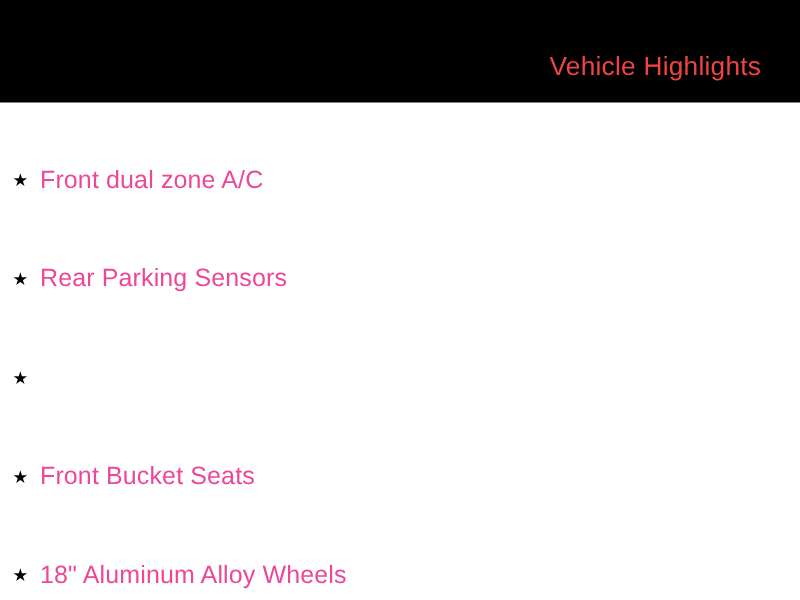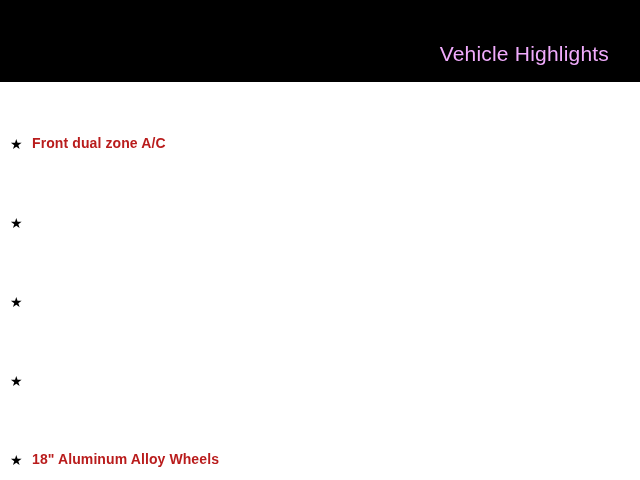--- a/index.html
+++ b/index.html
@@ -26,21 +26,21 @@
     width: 640px;
     height: 82px;
     background: #000000;
     display: flex;
     align-items: center;
     justify-content: flex-end;
     box-sizing: border-box;
     padding-right: 31px;
   }
   .header-title {
-    color: #f0abfc;
+    color: #ef4444;
     font-size: 21px;
     font-weight: 400;
     letter-spacing: 0.2px;
     line-height: 1;
     margin-top: 24px;
   }
   .highlights {
     position: absolute;
     left: 0;
     top: 82px;
@@ -60,23 +60,23 @@
   }
   .bullet-icon {
     color: #000000;
     font-size: 14px;
     line-height: 1;
     width: 22px;
     flex: 0 0 22px;
     text-align: left;
   }
   .highlight-label {
-    color: #b91c1c;
-    font-size: 14px;
-    font-weight: 700;
+    color: #ec4899;
+    font-size: 20px;
+    font-weight: 400;
     letter-spacing: 0.1px;
     line-height: 1.2;
   }
 </style>
 </head>
 <body>
 
 <div class="page">
 
   <div class="header-bar">
@@ -85,28 +85,30 @@
 
   <ul class="highlights">
 
     <li class="highlight-item">
       <span class="bullet-icon">★</span>
       <span class="highlight-label">Front dual zone A/C</span>
     </li>
 
     <li class="highlight-item">
       <span class="bullet-icon">★</span>
+      <span class="highlight-label">Rear Parking Sensors</span>
     </li>
 
     <li class="highlight-item">
       <span class="bullet-icon">★</span>
     </li>
 
     <li class="highlight-item">
       <span class="bullet-icon">★</span>
+      <span class="highlight-label">Front Bucket Seats</span>
     </li>
 
     <li class="highlight-item">
       <span class="bullet-icon">★</span>
       <span class="highlight-label">18" Aluminum Alloy Wheels</span>
     </li>
 
   </ul>
 
 </div>

